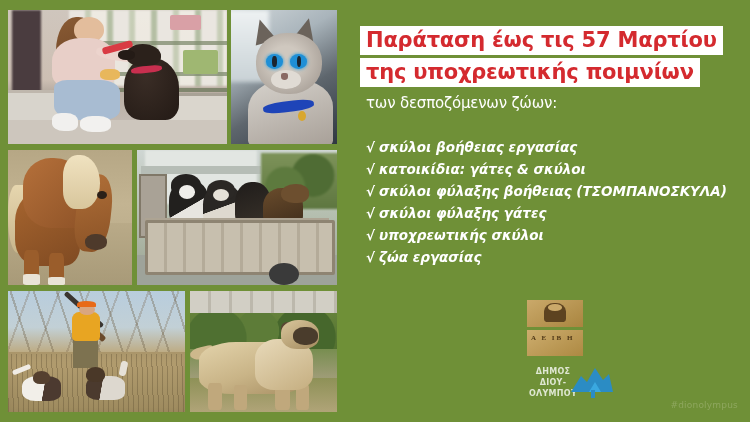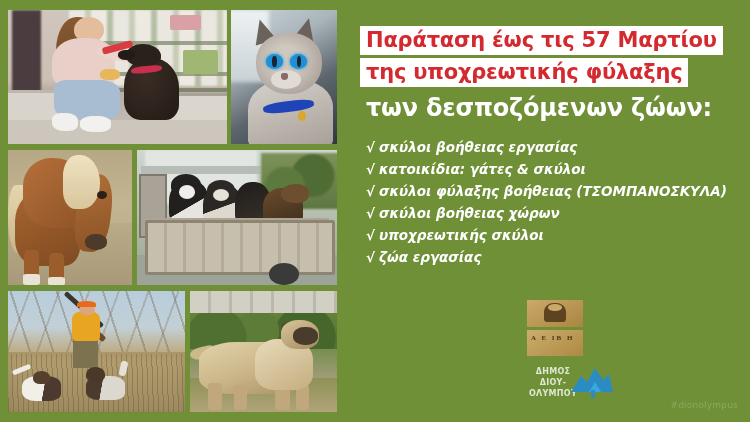--- a/index.html
+++ b/index.html
@@ -301,22 +301,22 @@
     font-weight: bold;
     letter-spacing: -0.2px;
     padding: 2px 6px 3px 6px;
     margin-bottom: 3px;
     white-space: nowrap;
   }
   .hl-line2 { margin-bottom: 4px; }
   .hl-sub {
     display: block;
     color: #ffffff;
-    font-size: 24px;
-    font-weight: bold;
+    font-size: 15px;
+    font-weight: normal;
     padding: 3px 6px 0 6px;
     letter-spacing: -0.2px;
     white-space: nowrap;
   }
   .bullets {
     position: absolute;
     left: 21px;
     top: 136px;
     width: 380px;
   }
@@ -545,36 +545,36 @@
         <div class="dmask"></div>
       </div>
     </div>
 
   </div>
 
   <div class="panel">
 
     <div class="headline">
       <span class="hl-line">Παράταση έως τις 57 Μαρτίου</span><br>
-      <span class="hl-line hl-line2">της υποχρεωτικής φύλαξης</span>
+      <span class="hl-line hl-line2">της υποχρεωτικής ποιμνίων</span>
       <span class="hl-sub">των δεσποζόμενων ζώων:</span>
     </div>
 
     <div class="bullets">
       <div class="bullet">
         <span class="chk">√</span><span>σκύλοι βοήθειας εργασίας</span>
       </div>
       <div class="bullet">
         <span class="chk">√</span><span>κατοικίδια: γάτες &amp; σκύλοι</span>
       </div>
       <div class="bullet">
         <span class="chk">√</span><span>σκύλοι φύλαξης βοήθειας (ΤΣΟΜΠΑΝΟΣΚΥΛΑ)</span>
       </div>
       <div class="bullet">
-        <span class="chk">√</span><span>σκύλοι βοήθειας χώρων</span>
+        <span class="chk">√</span><span>σκύλοι φύλαξης γάτες</span>
       </div>
       <div class="bullet">
         <span class="chk">√</span><span>υποχρεωτικής σκύλοι</span>
       </div>
       <div class="bullet">
         <span class="chk">√</span><span>ζώα εργασίας</span>
       </div>
     </div>
 
   </div>

